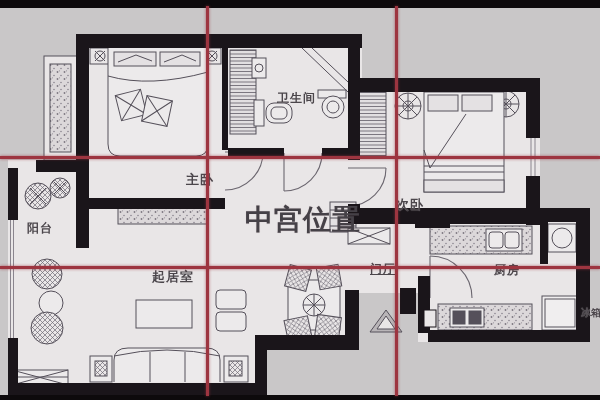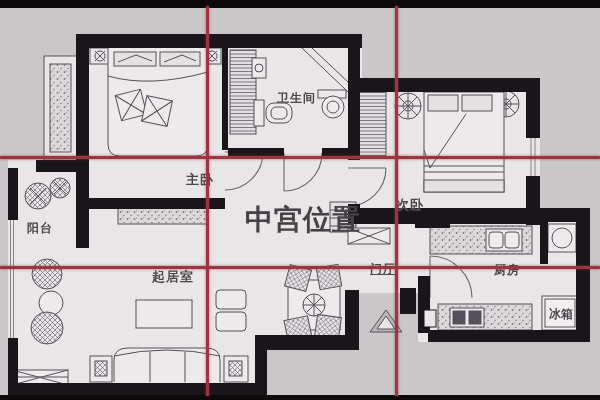--- a/index.html
+++ b/index.html
@@ -13,21 +13,21 @@
   .edge-bottom{top:395px;height:5px;}
   svg.plan{position:absolute;left:0;top:0;}
   
   .room-label{
     position:absolute;color:#4b464b;font-weight:700;
     white-space:nowrap;transform-origin:left top;
     text-shadow:0 0 1px rgba(230,225,228,.6);
   }
   .lbl-13{font-size:13px;letter-spacing:1px;}
   .lbl-12{font-size:12px;letter-spacing:1px;}
-  .lbl-9{font-size:12px;letter-spacing:0;}
+  .lbl-9{font-size:10px;letter-spacing:0;margin-left:32px;}
   .center-label{
     position:absolute;left:238px;top:201px;width:130px;
     font-size:28px;font-weight:600;color:#454147;
     letter-spacing:1px;text-align:center;
     text-shadow:0 0 1px rgba(120,70,80,.25);
   }
   
   .grid-line{position:absolute;background:#9d3540;box-shadow:0 0 3px rgba(157,53,64,.75);}
   .grid-v{top:6px;height:390px;width:3px;}
   .grid-v1{left:206px;}

